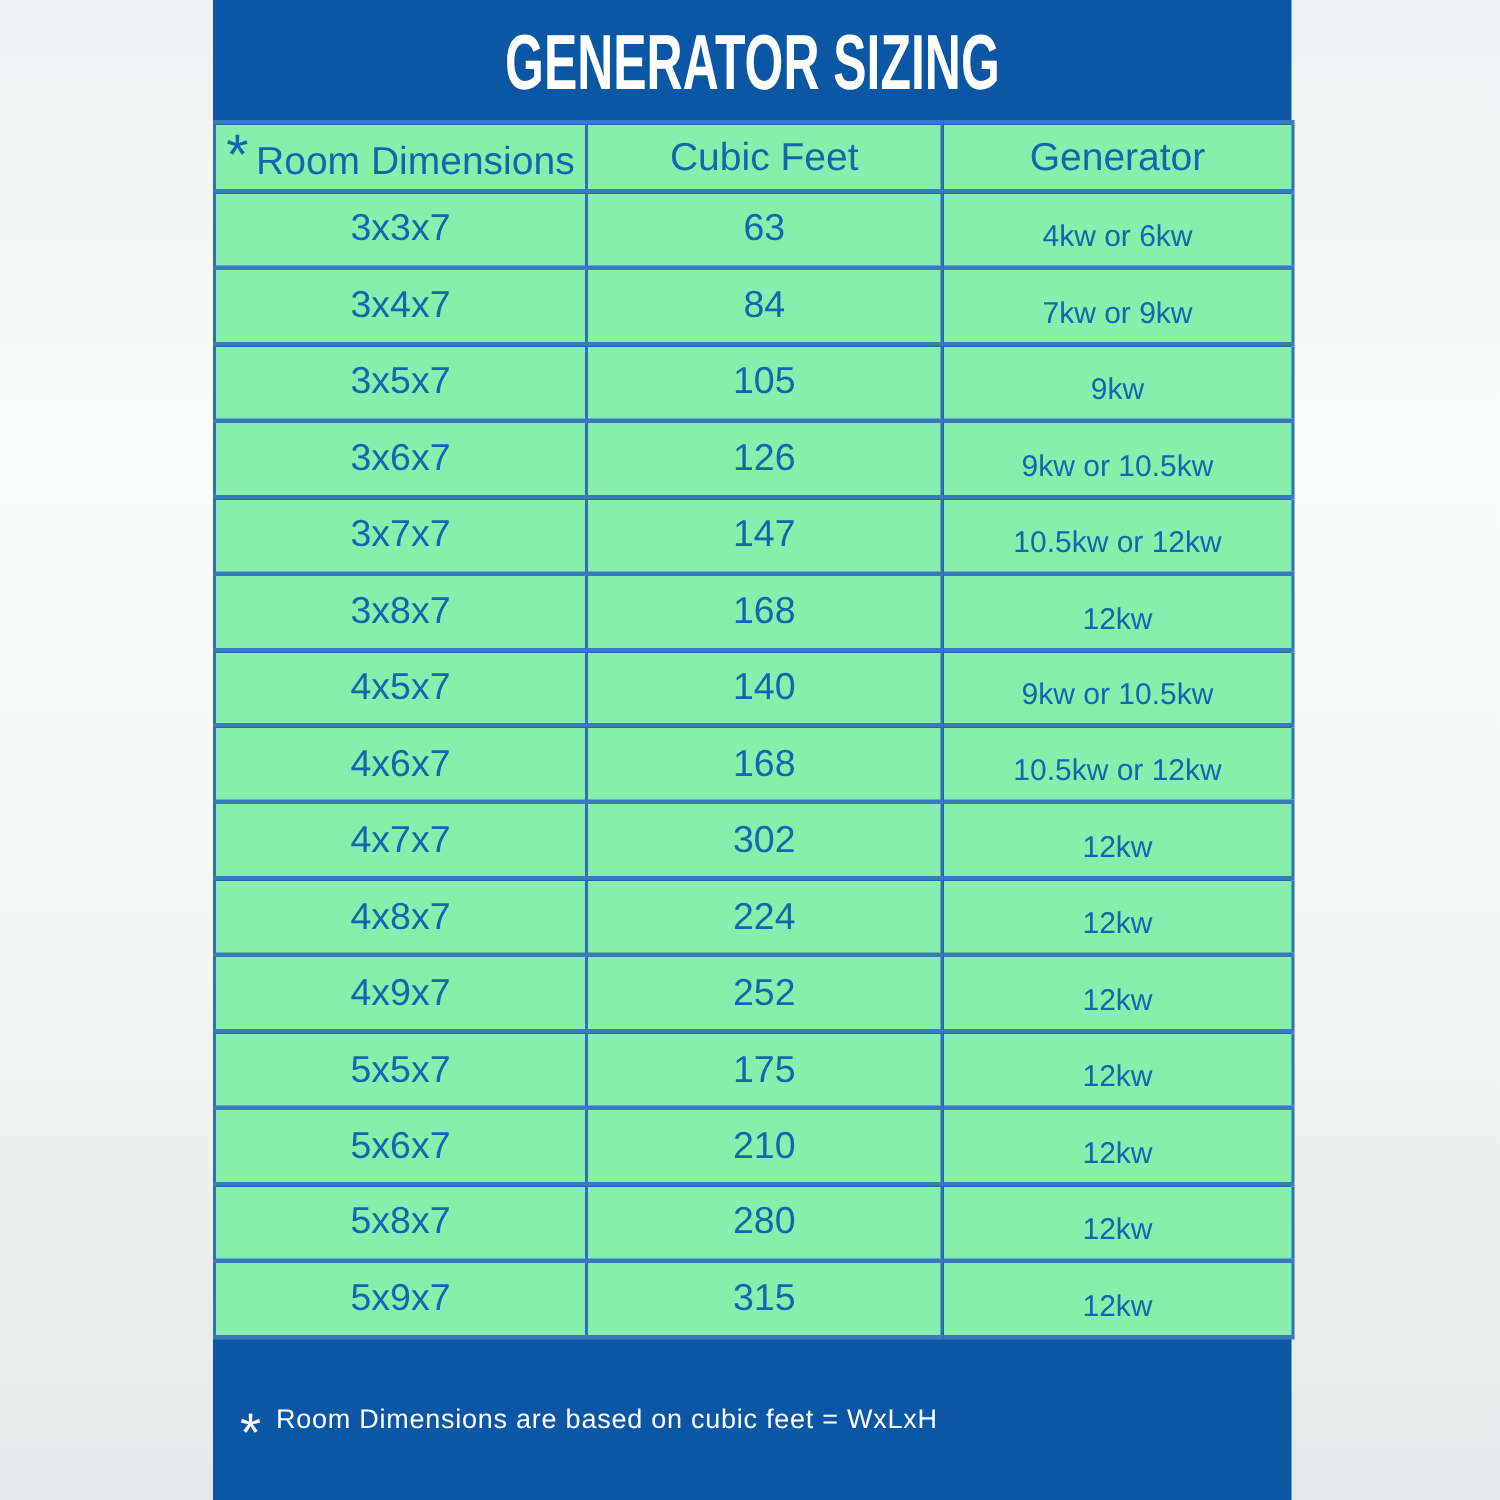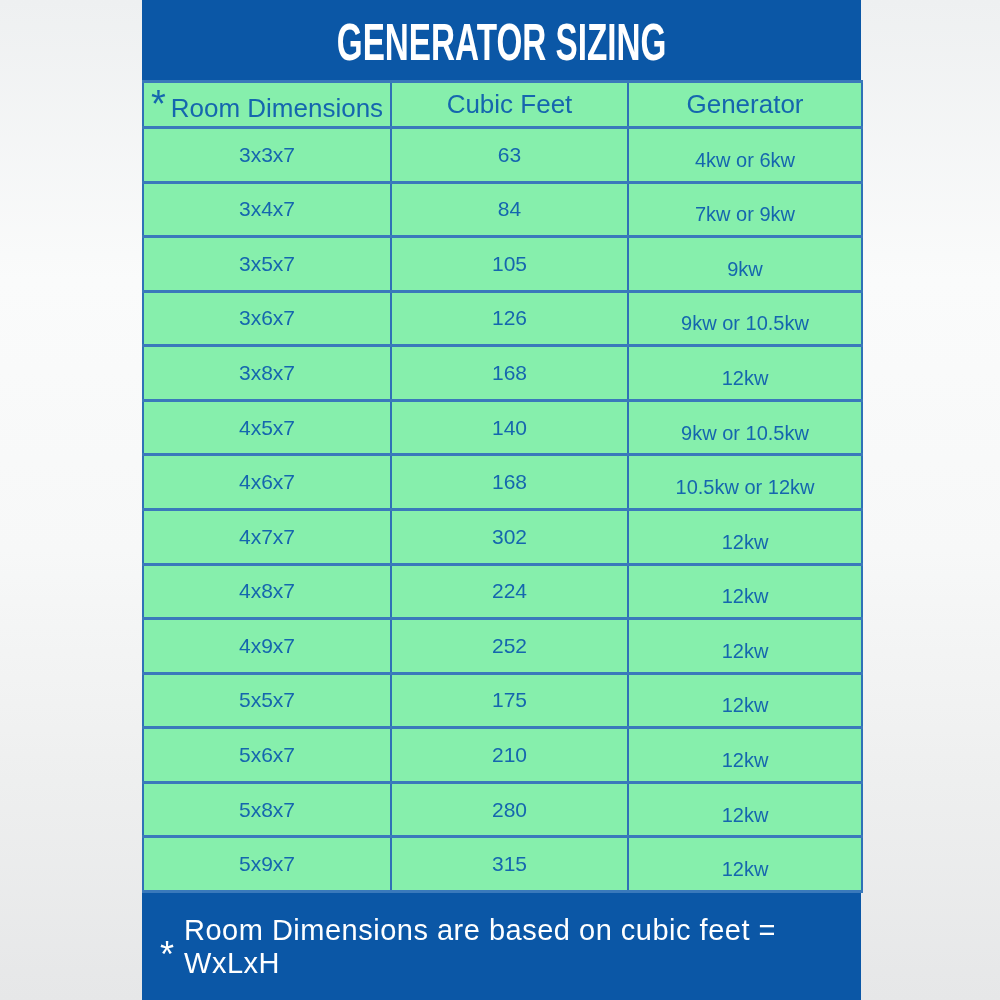--- a/index.html
+++ b/index.html
@@ -29,35 +29,35 @@
   .sizing th, .sizing td {
     background: #86efac;
     color: #1566ae;
     text-align: center; vertical-align: middle;
     border-left: 2px solid #2f71b6; border-right: 2px solid #2f71b6;
     border-top: 3px solid #3a79bb; border-bottom: 3px solid #3a79bb;
     padding: 0;
     overflow: hidden;
   }
   .sizing th { font-size: 26px; font-weight: normal; height: 43px; }
-  .sizing td { font-size: 21px; }
+  .sizing td { font-size: 25px; }
   .sizing td.generator { font-size: 20px; padding-top: 11px; }
   .hdr-ast {
     font-size: 38px; color: #1566ae; margin-right: 5px;
   }
   .footer-band {
     flex: 1 1 auto;
     display: flex; align-items: center;
     padding-left: 18px;
     color: #ffffff;
   }
   .ft-ast {
     font-size: 36px; position: relative; top: 8px; margin-right: 10px;
   }
-  .ft-note { font-size: 29px; letter-spacing: 0.5px; }
+  .ft-note { font-size: 18px; letter-spacing: 0.5px; }
 </style>
 </head>
 <body>
 
 <div class="panel">
 
   <div class="title-band">
     <div class="title">GENERATOR SIZING</div>
   </div>
 
@@ -89,20 +89,25 @@
         </tr>
         <tr>
           <td>3x5x7</td>
           <td>105</td>
           <td class="generator">9kw</td>
         </tr>
         <tr>
           <td>3x6x7</td>
           <td>126</td>
           <td class="generator">9kw or 10.5kw</td>
+        </tr>
+        <tr>
+          <td>3x7x7</td>
+          <td>147</td>
+          <td class="generator">10.5kw or 12kw</td>
         </tr>
         <tr>
           <td>3x8x7</td>
           <td>168</td>
           <td class="generator">12kw</td>
         </tr>
         <tr>
           <td>4x5x7</td>
           <td>140</td>
           <td class="generator">9kw or 10.5kw</td>

